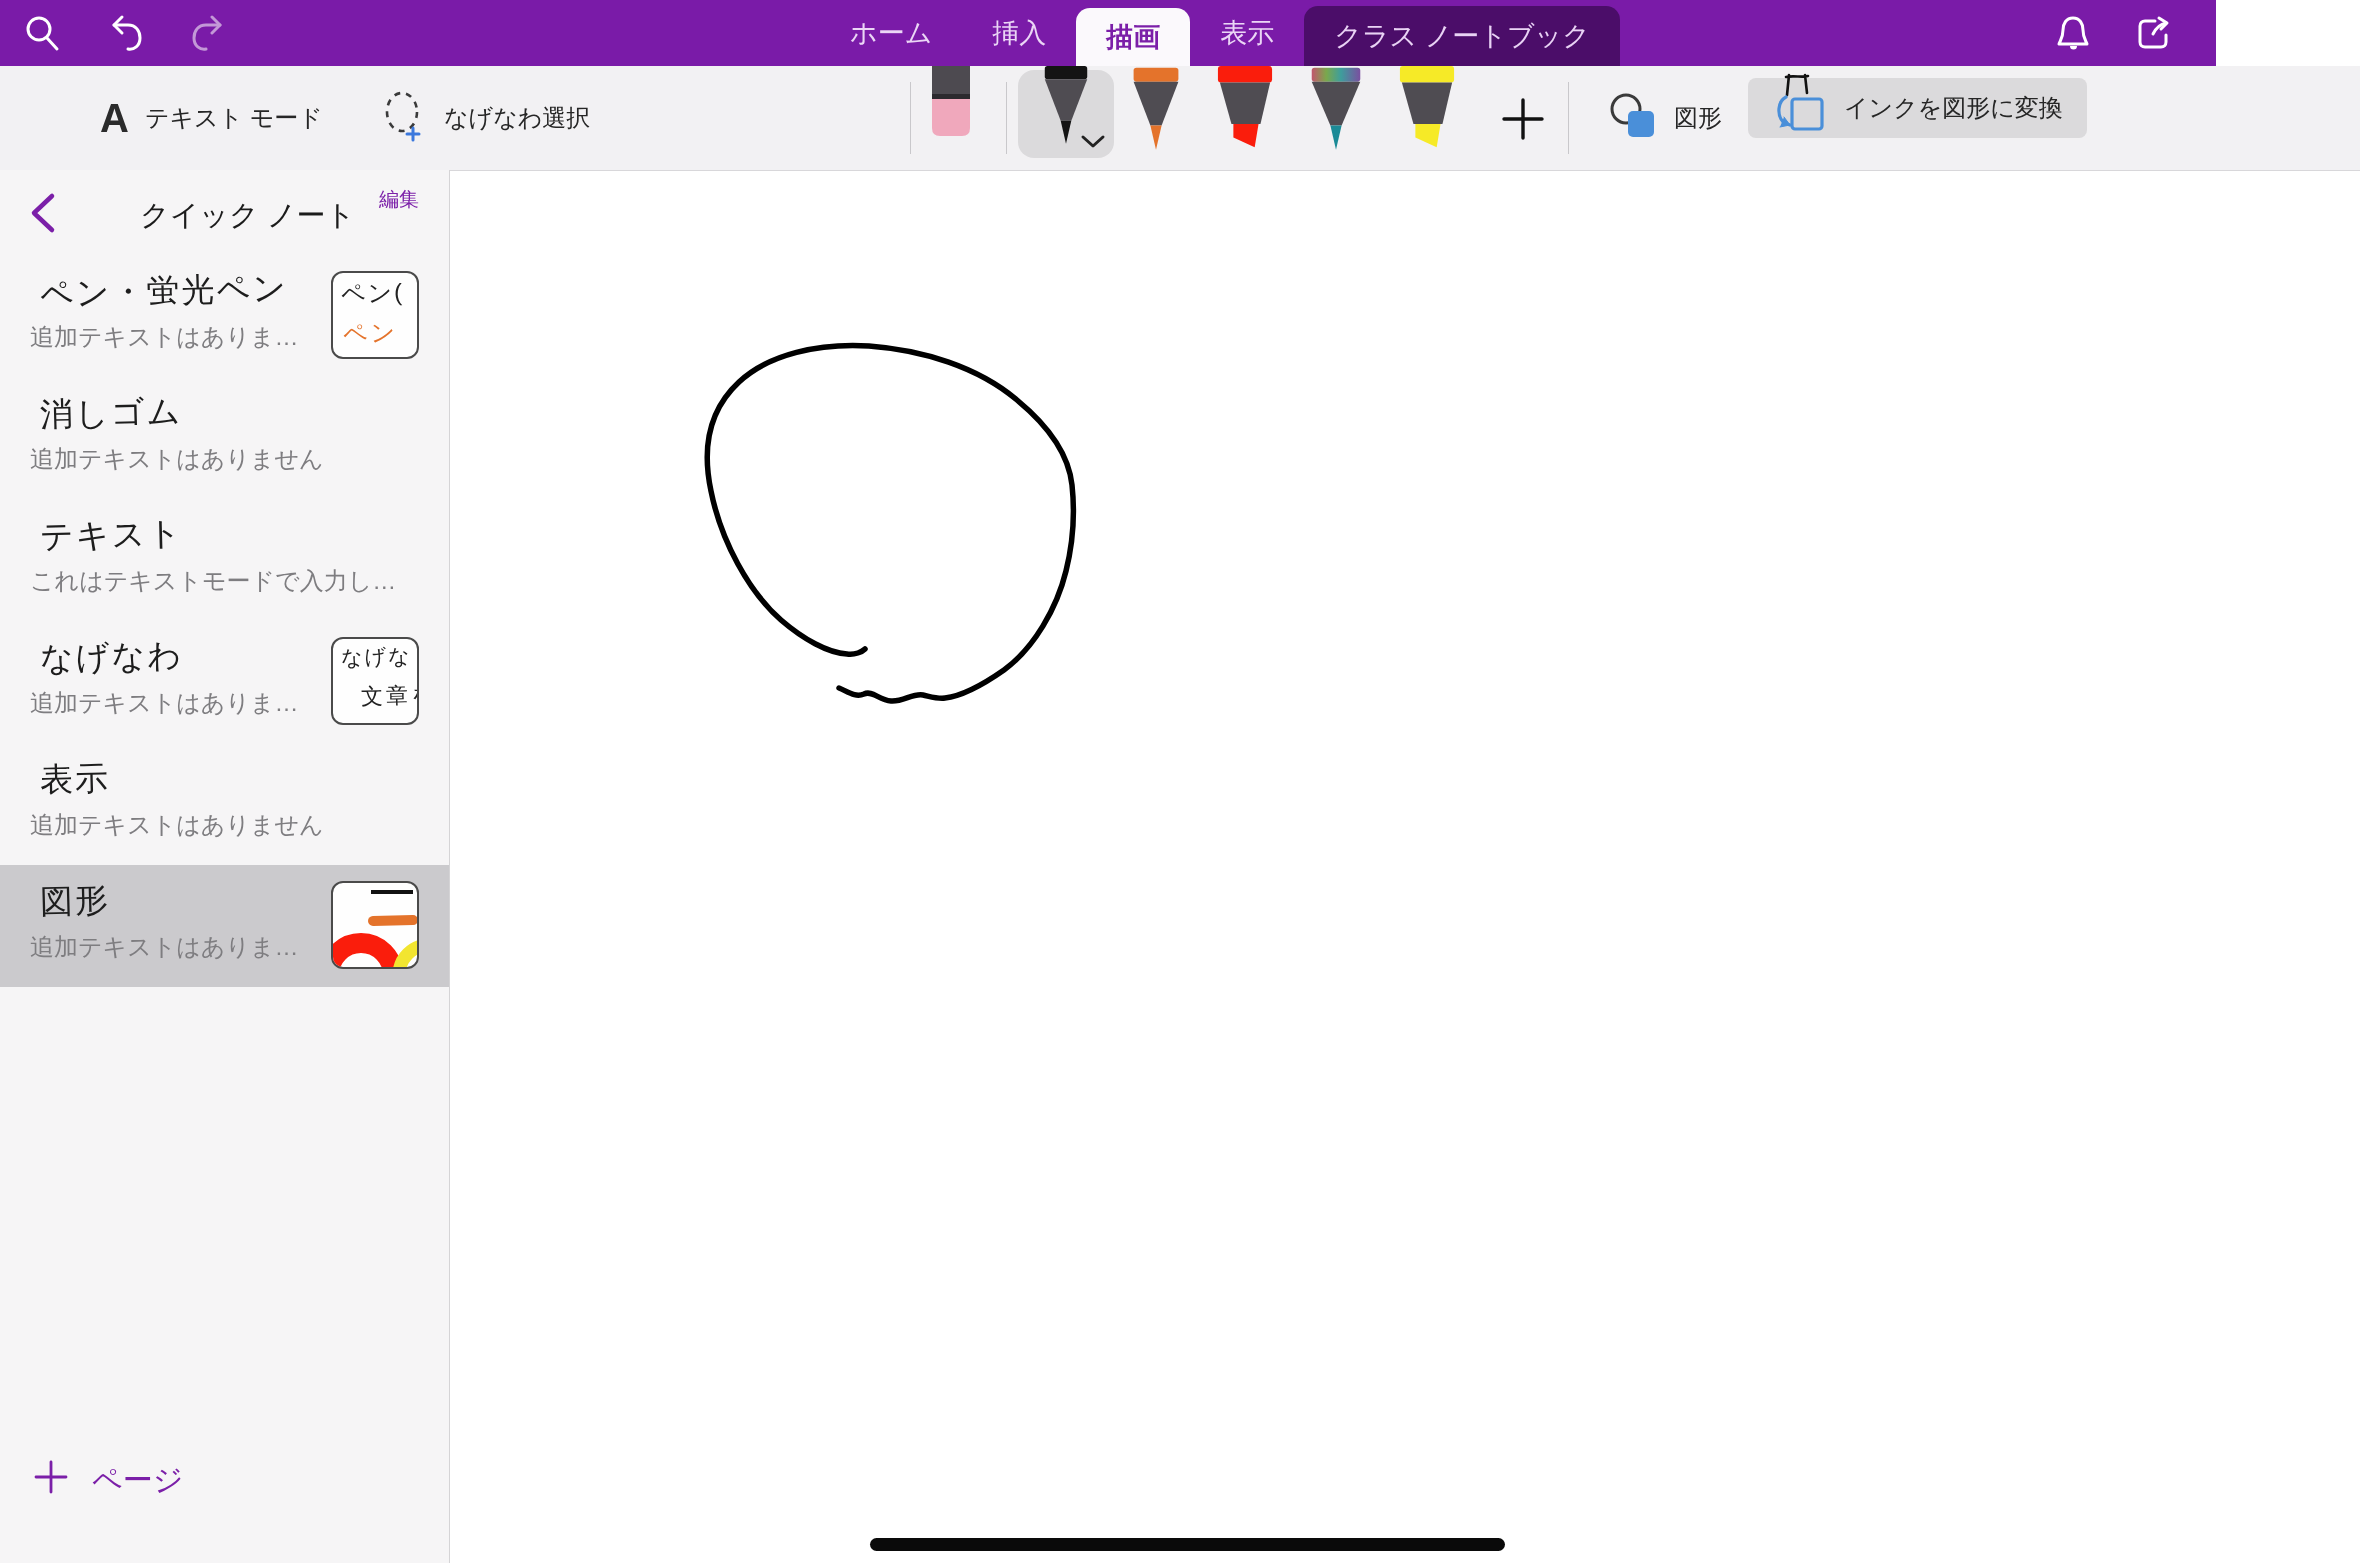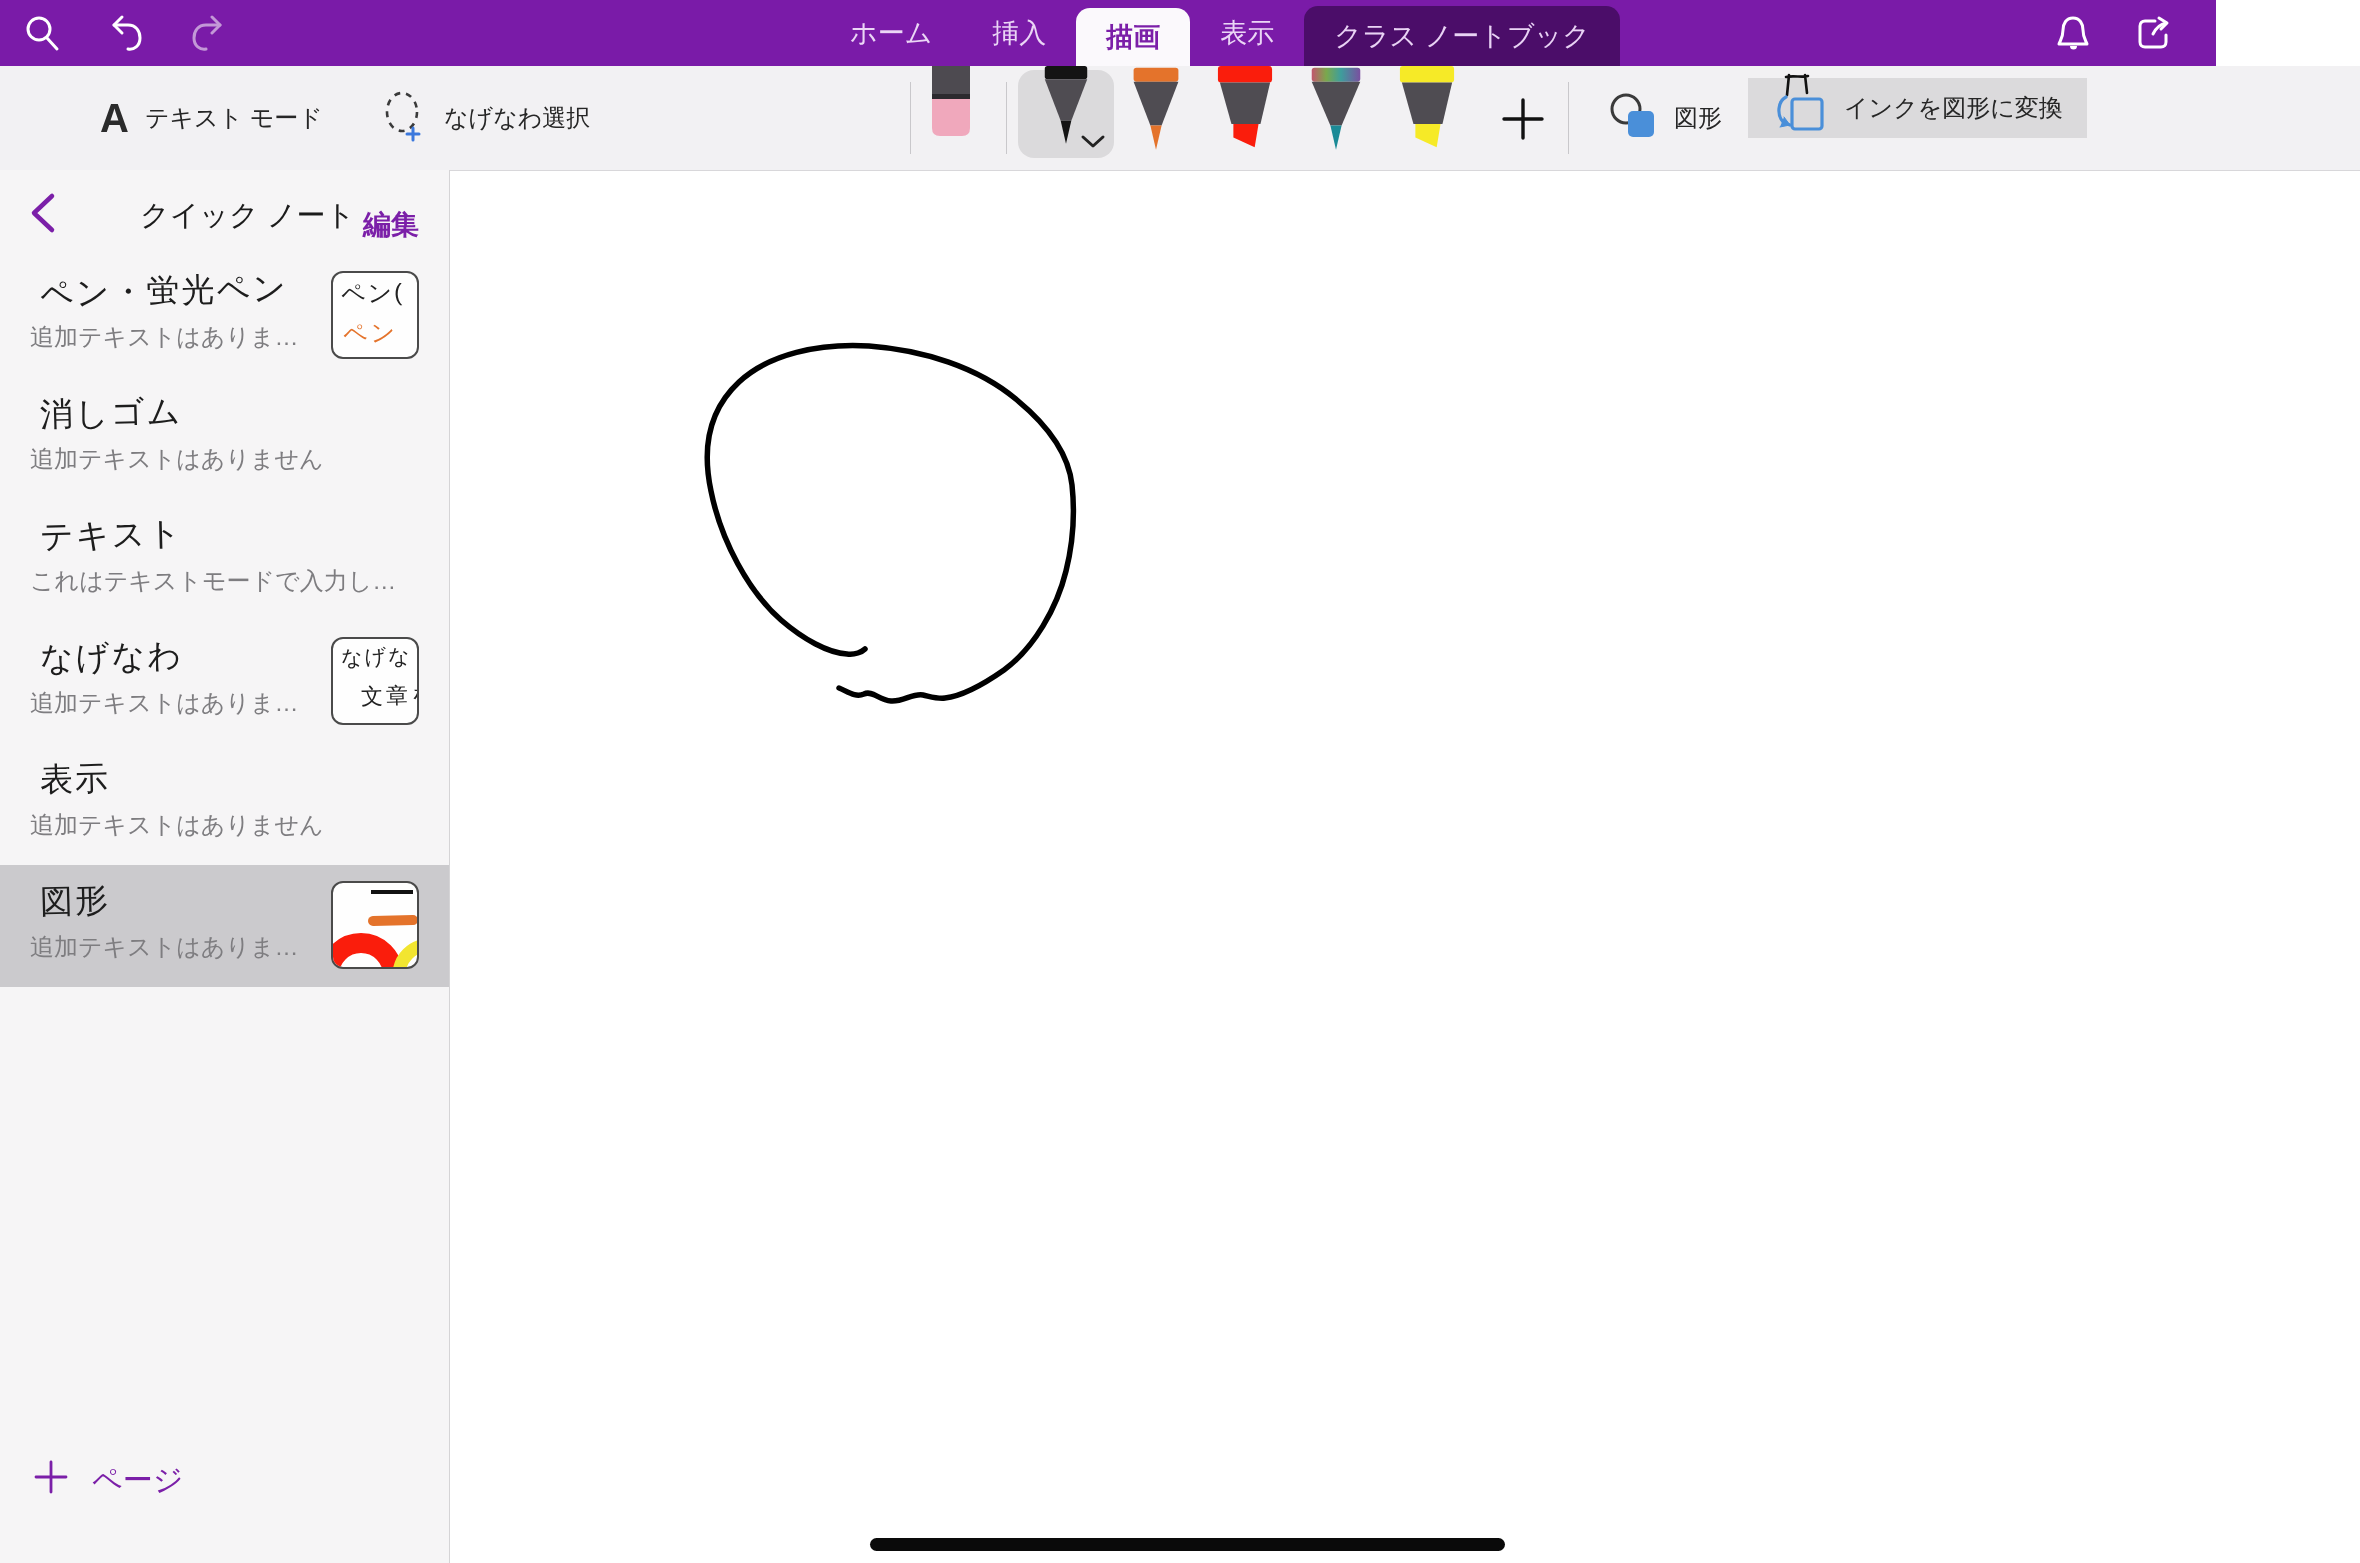--- a/index.html
+++ b/index.html
@@ -24,30 +24,30 @@
             color:#262626;font-size:24px;white-space:nowrap;cursor:pointer;}
   .rb-divider{position:absolute;top:16px;width:1px;height:72px;background:#C9C8CB;}
   .a-glyph{font-size:40px;font-weight:bold;color:#2b2b2b;line-height:1;}
   .pen{position:absolute;top:0;cursor:pointer;}
   .pen svg{display:block;}
   .pen-box{position:absolute;left:1018px;top:4px;width:96px;height:88px;background:#DBDADC;
            border-radius:16px;cursor:pointer;}
   .pen-box svg.penimg{position:absolute;left:20px;top:-4px;}
   .pen-box .chev{position:absolute;right:8px;bottom:4px;}
   .plus-btn{position:absolute;left:1500px;top:30px;width:46px;height:46px;cursor:pointer;}
-  .ink-btn{position:absolute;left:1748px;top:12px;height:60px;background:#DBDADC;border-radius:0;
+  .ink-btn{position:absolute;left:1748px;top:12px;height:60px;background:#DBDADC;border-radius:8px;
            display:flex;align-items:center;gap:14px;padding:0 24px;font-size:24px;color:#262626;cursor:pointer;}
 
   
   .sidebar{position:absolute;left:0;top:170px;width:450px;bottom:0;background:#F6F5F6;
            border-right:1px solid #D5D4D6;box-sizing:border-box;}
   .sb-header{position:relative;height:85px;}
   .sb-back{position:absolute;left:26px;top:22px;width:36px;height:40px;cursor:pointer;}
   .sb-title{position:absolute;left:104px;top:26px;font-size:29px;color:#1b1b1b;margin-left:36px;}
-  .sb-edit{position:absolute;right:30px;top:36px;font-size:28px;color:#7B1FA8;cursor:pointer;font-weight:bold;}
+  .sb-edit{position:absolute;right:30px;top:16px;font-size:20px;color:#7B1FA8;cursor:pointer;}
   .sb-item{position:relative;height:122px;cursor:pointer;}
   .sb-item.selected{background:#CBCACD;}
   .ink{font-size:33px;color:#1d1d1d;letter-spacing:2px;transform:rotate(-1.5deg);display:inline-block;}
   .sb-item .ttl{position:absolute;left:40px;top:14px;}
   .sb-item .sub{position:absolute;left:30px;top:66px;font-size:24px;color:#7E7D80;white-space:nowrap;}
   .thumb{position:absolute;right:30px;top:16px;width:88px;height:88px;background:#FEFEFE;
          border:2.5px solid #4A4A4A;border-radius:12px;overflow:hidden;box-sizing:border-box;}
   .thumb .t-line1{position:absolute;left:8px;top:4px;font-size:24px;color:#222;letter-spacing:2px;white-space:nowrap;}
   .thumb .t-line2{position:absolute;left:10px;top:44px;font-size:24px;color:#E4732B;letter-spacing:3px;white-space:nowrap;}
   .thumb.txt2 .t-line1{font-size:21px;}

